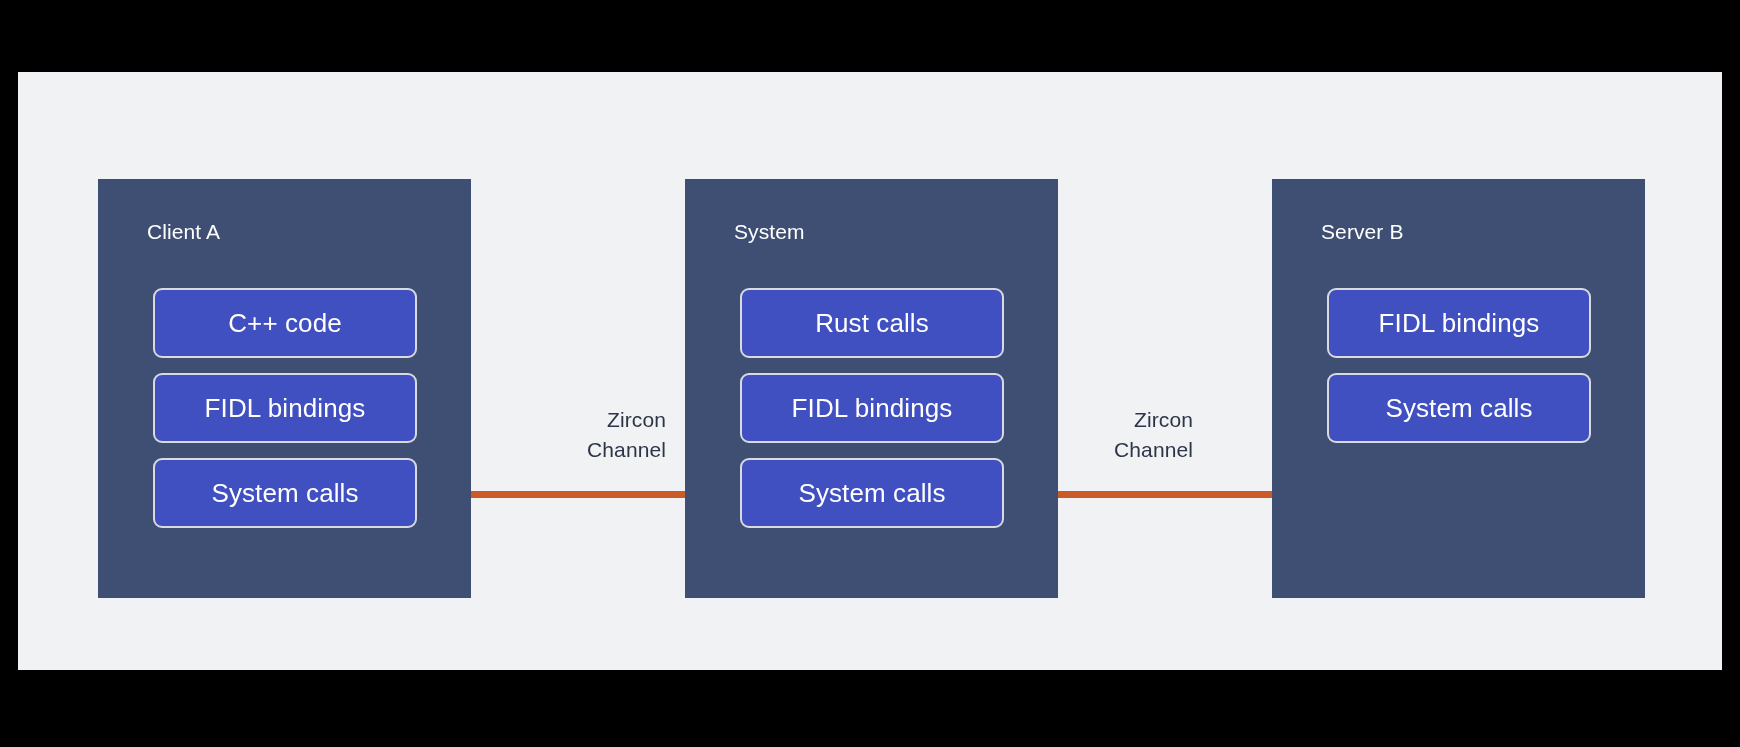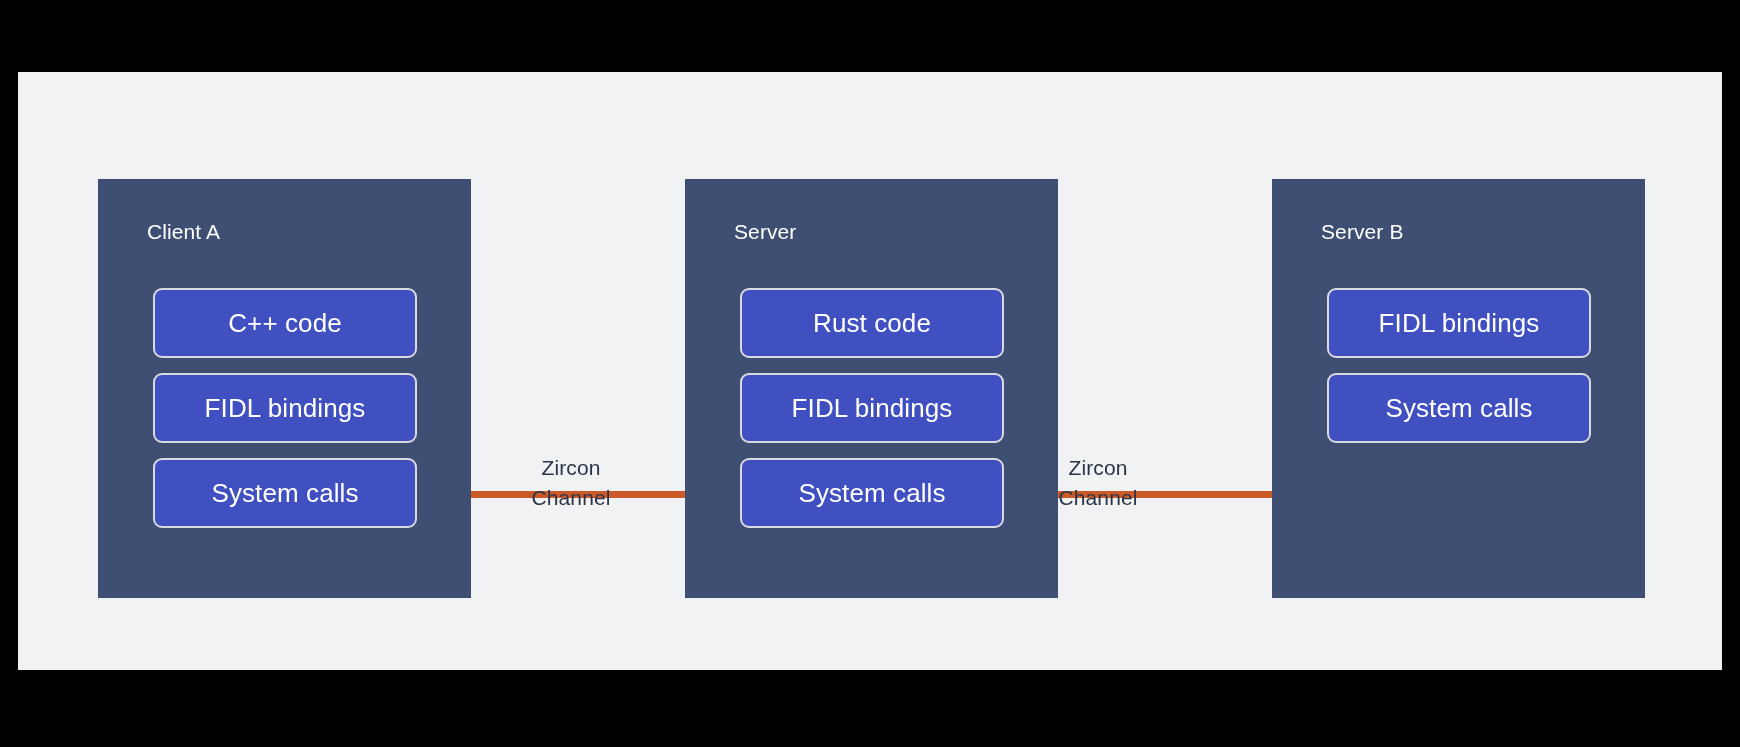--- a/index.html
+++ b/index.html
@@ -86,26 +86,25 @@
     justify-content: center;
     letter-spacing: 0.1px;
   }
   .layer-box:last-child { margin-bottom: 0; }
 
   
   .channel-label {
     position: absolute;
     top: 333px;            
     width: 190px;
-    text-align: center;
+    text-align: right;
     color: #2C3648;
     font-size: 21px;
     line-height: 30px;
     letter-spacing: 0.1px;
-    margin-top: 48px;
   }
   #channel-label-1 { left: 458px; }
   #channel-label-2 { left: 985px; }
   .channel-label .line { display: block; }
 </style>
 </head>
 <body>
 
 <div id="stage">
   <div id="canvas">
@@ -116,23 +115,23 @@
     <div id="panel-client-a" class="panel">
       <div class="panel-title">Client A</div>
       <div class="layer-stack">
         <div class="layer-box">C++ code</div>
         <div class="layer-box">FIDL bindings</div>
         <div class="layer-box">System calls</div>
       </div>
     </div>
 
     <div id="panel-server" class="panel">
-      <div class="panel-title">Server</div>
+      <div class="panel-title">System</div>
       <div class="layer-stack">
-        <div class="layer-box">Rust code</div>
+        <div class="layer-box">Rust calls</div>
         <div class="layer-box">FIDL bindings</div>
         <div class="layer-box">System calls</div>
       </div>
     </div>
 
     <div id="panel-client-b" class="panel">
       <div class="panel-title">Server B</div>
       <div class="layer-stack">
         <div class="layer-box">FIDL bindings</div>
         <div class="layer-box">System calls</div>

